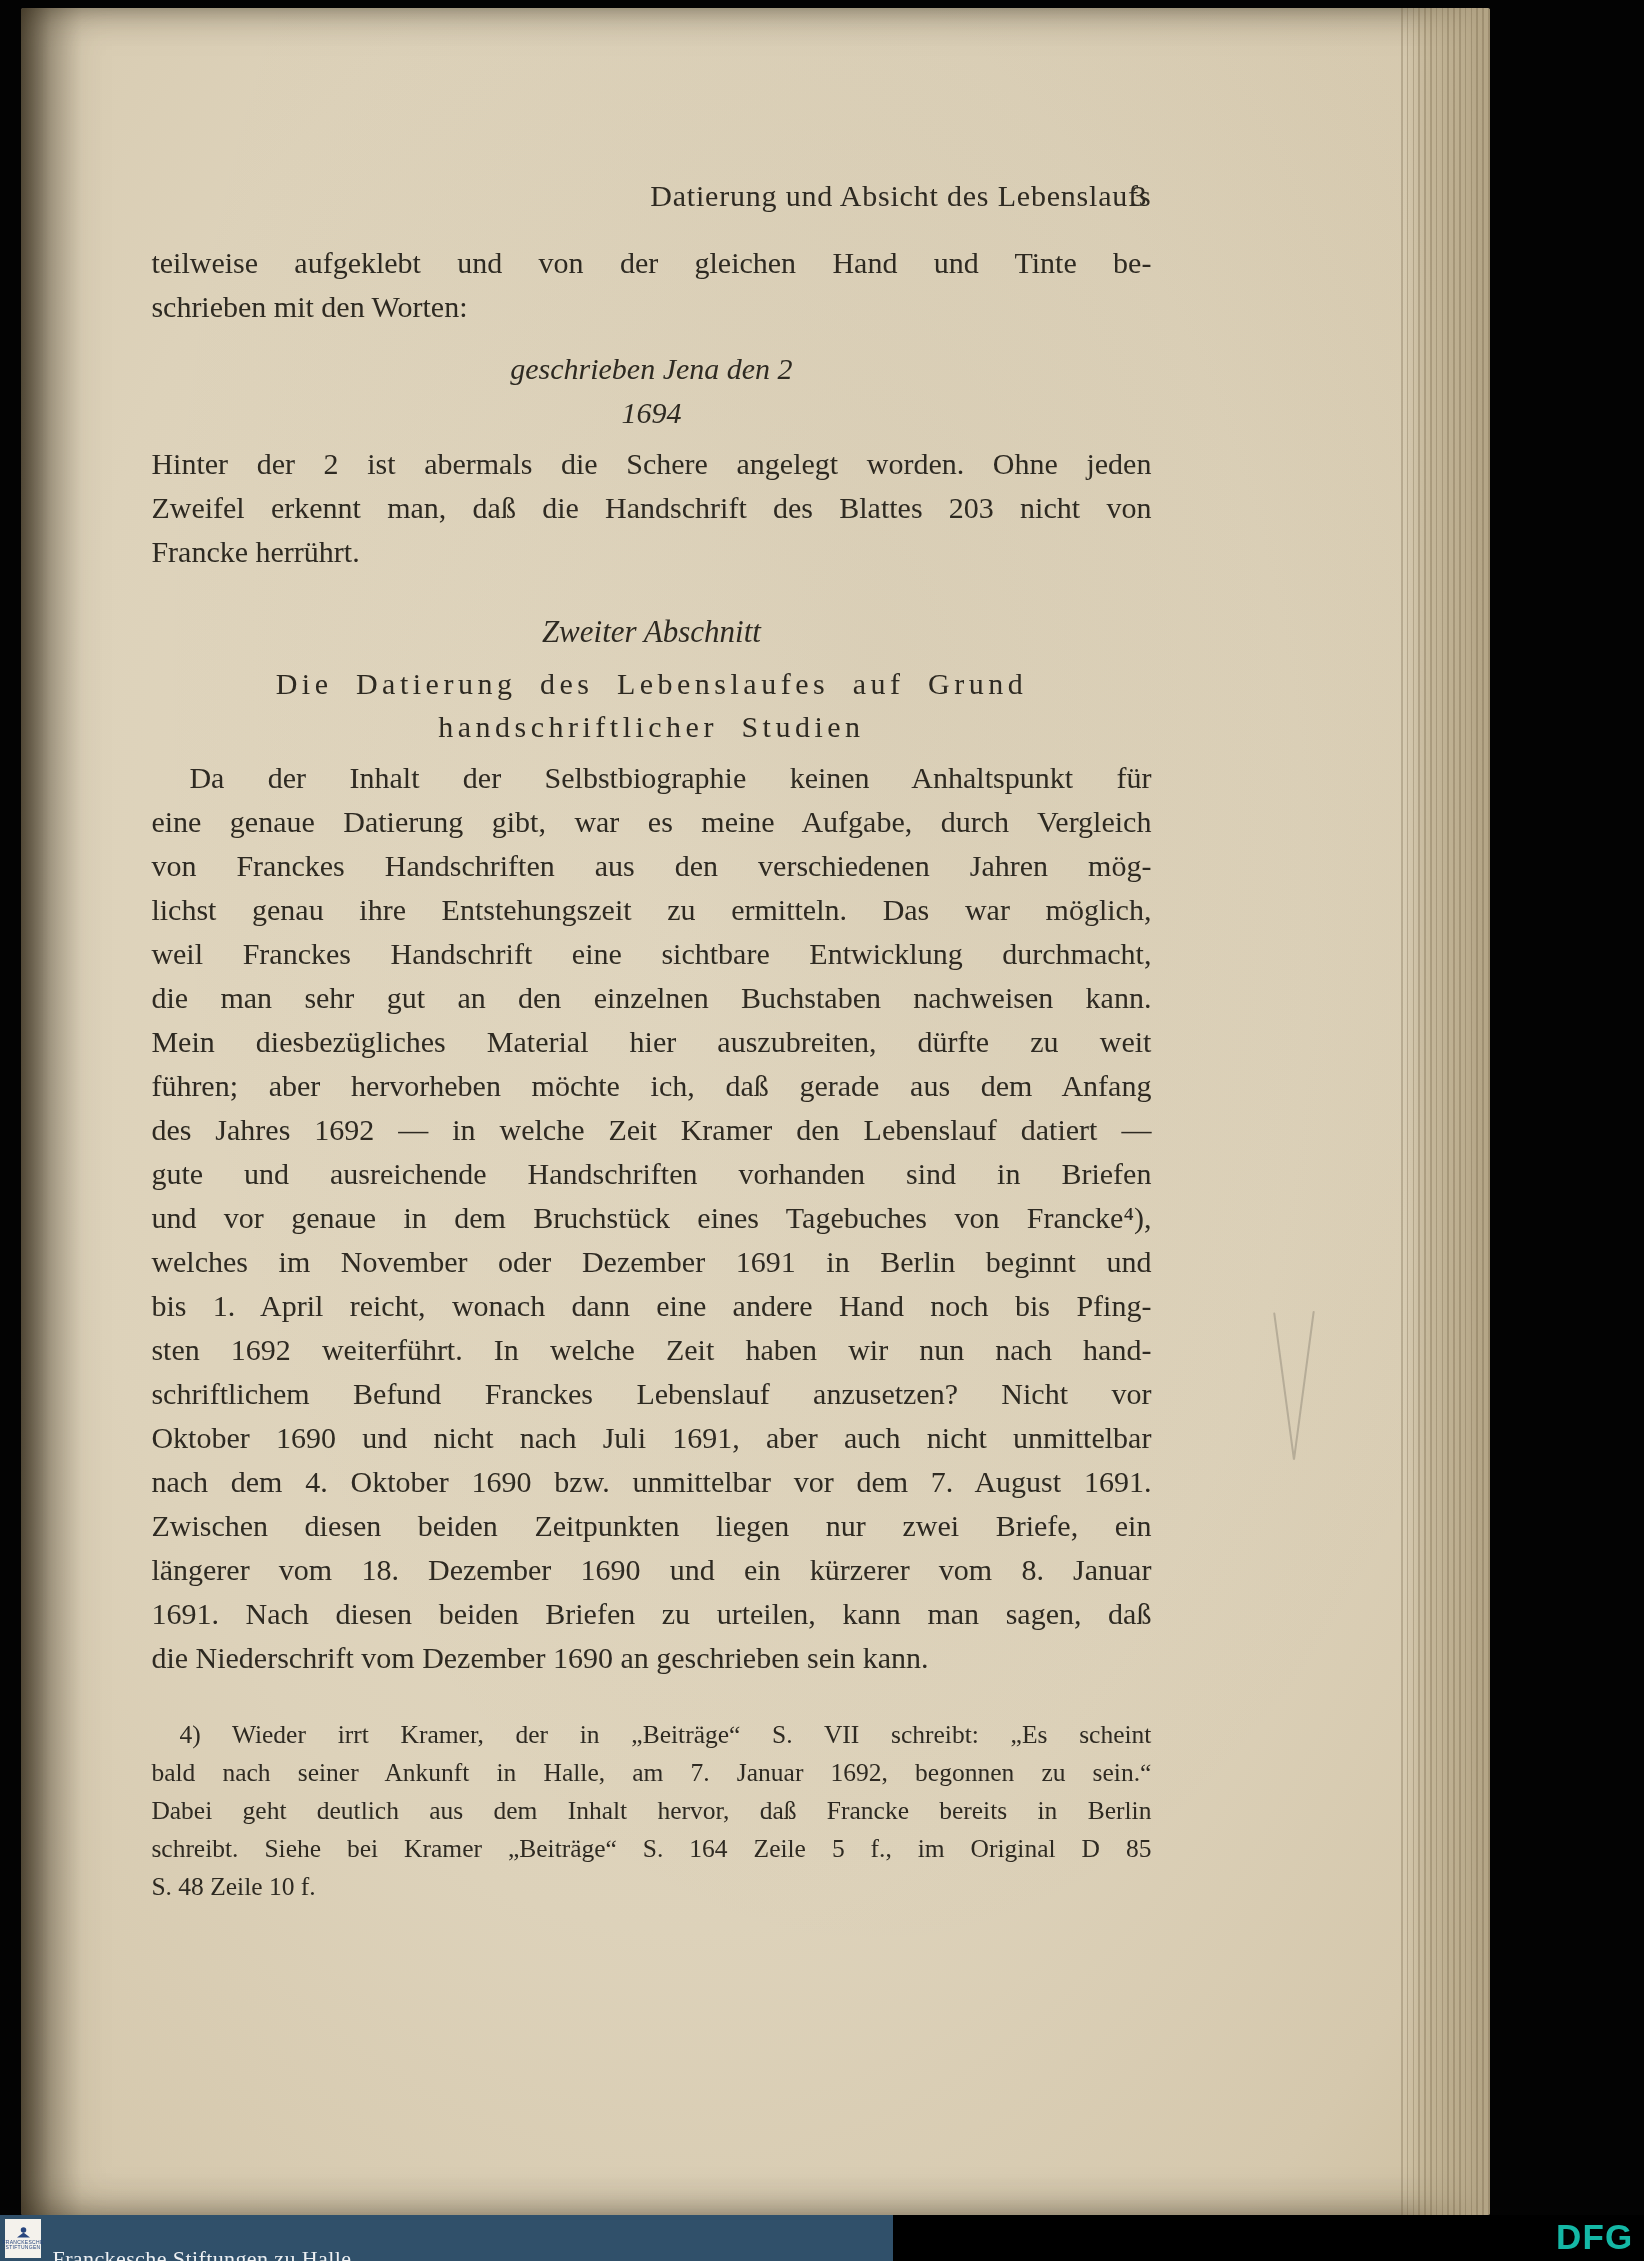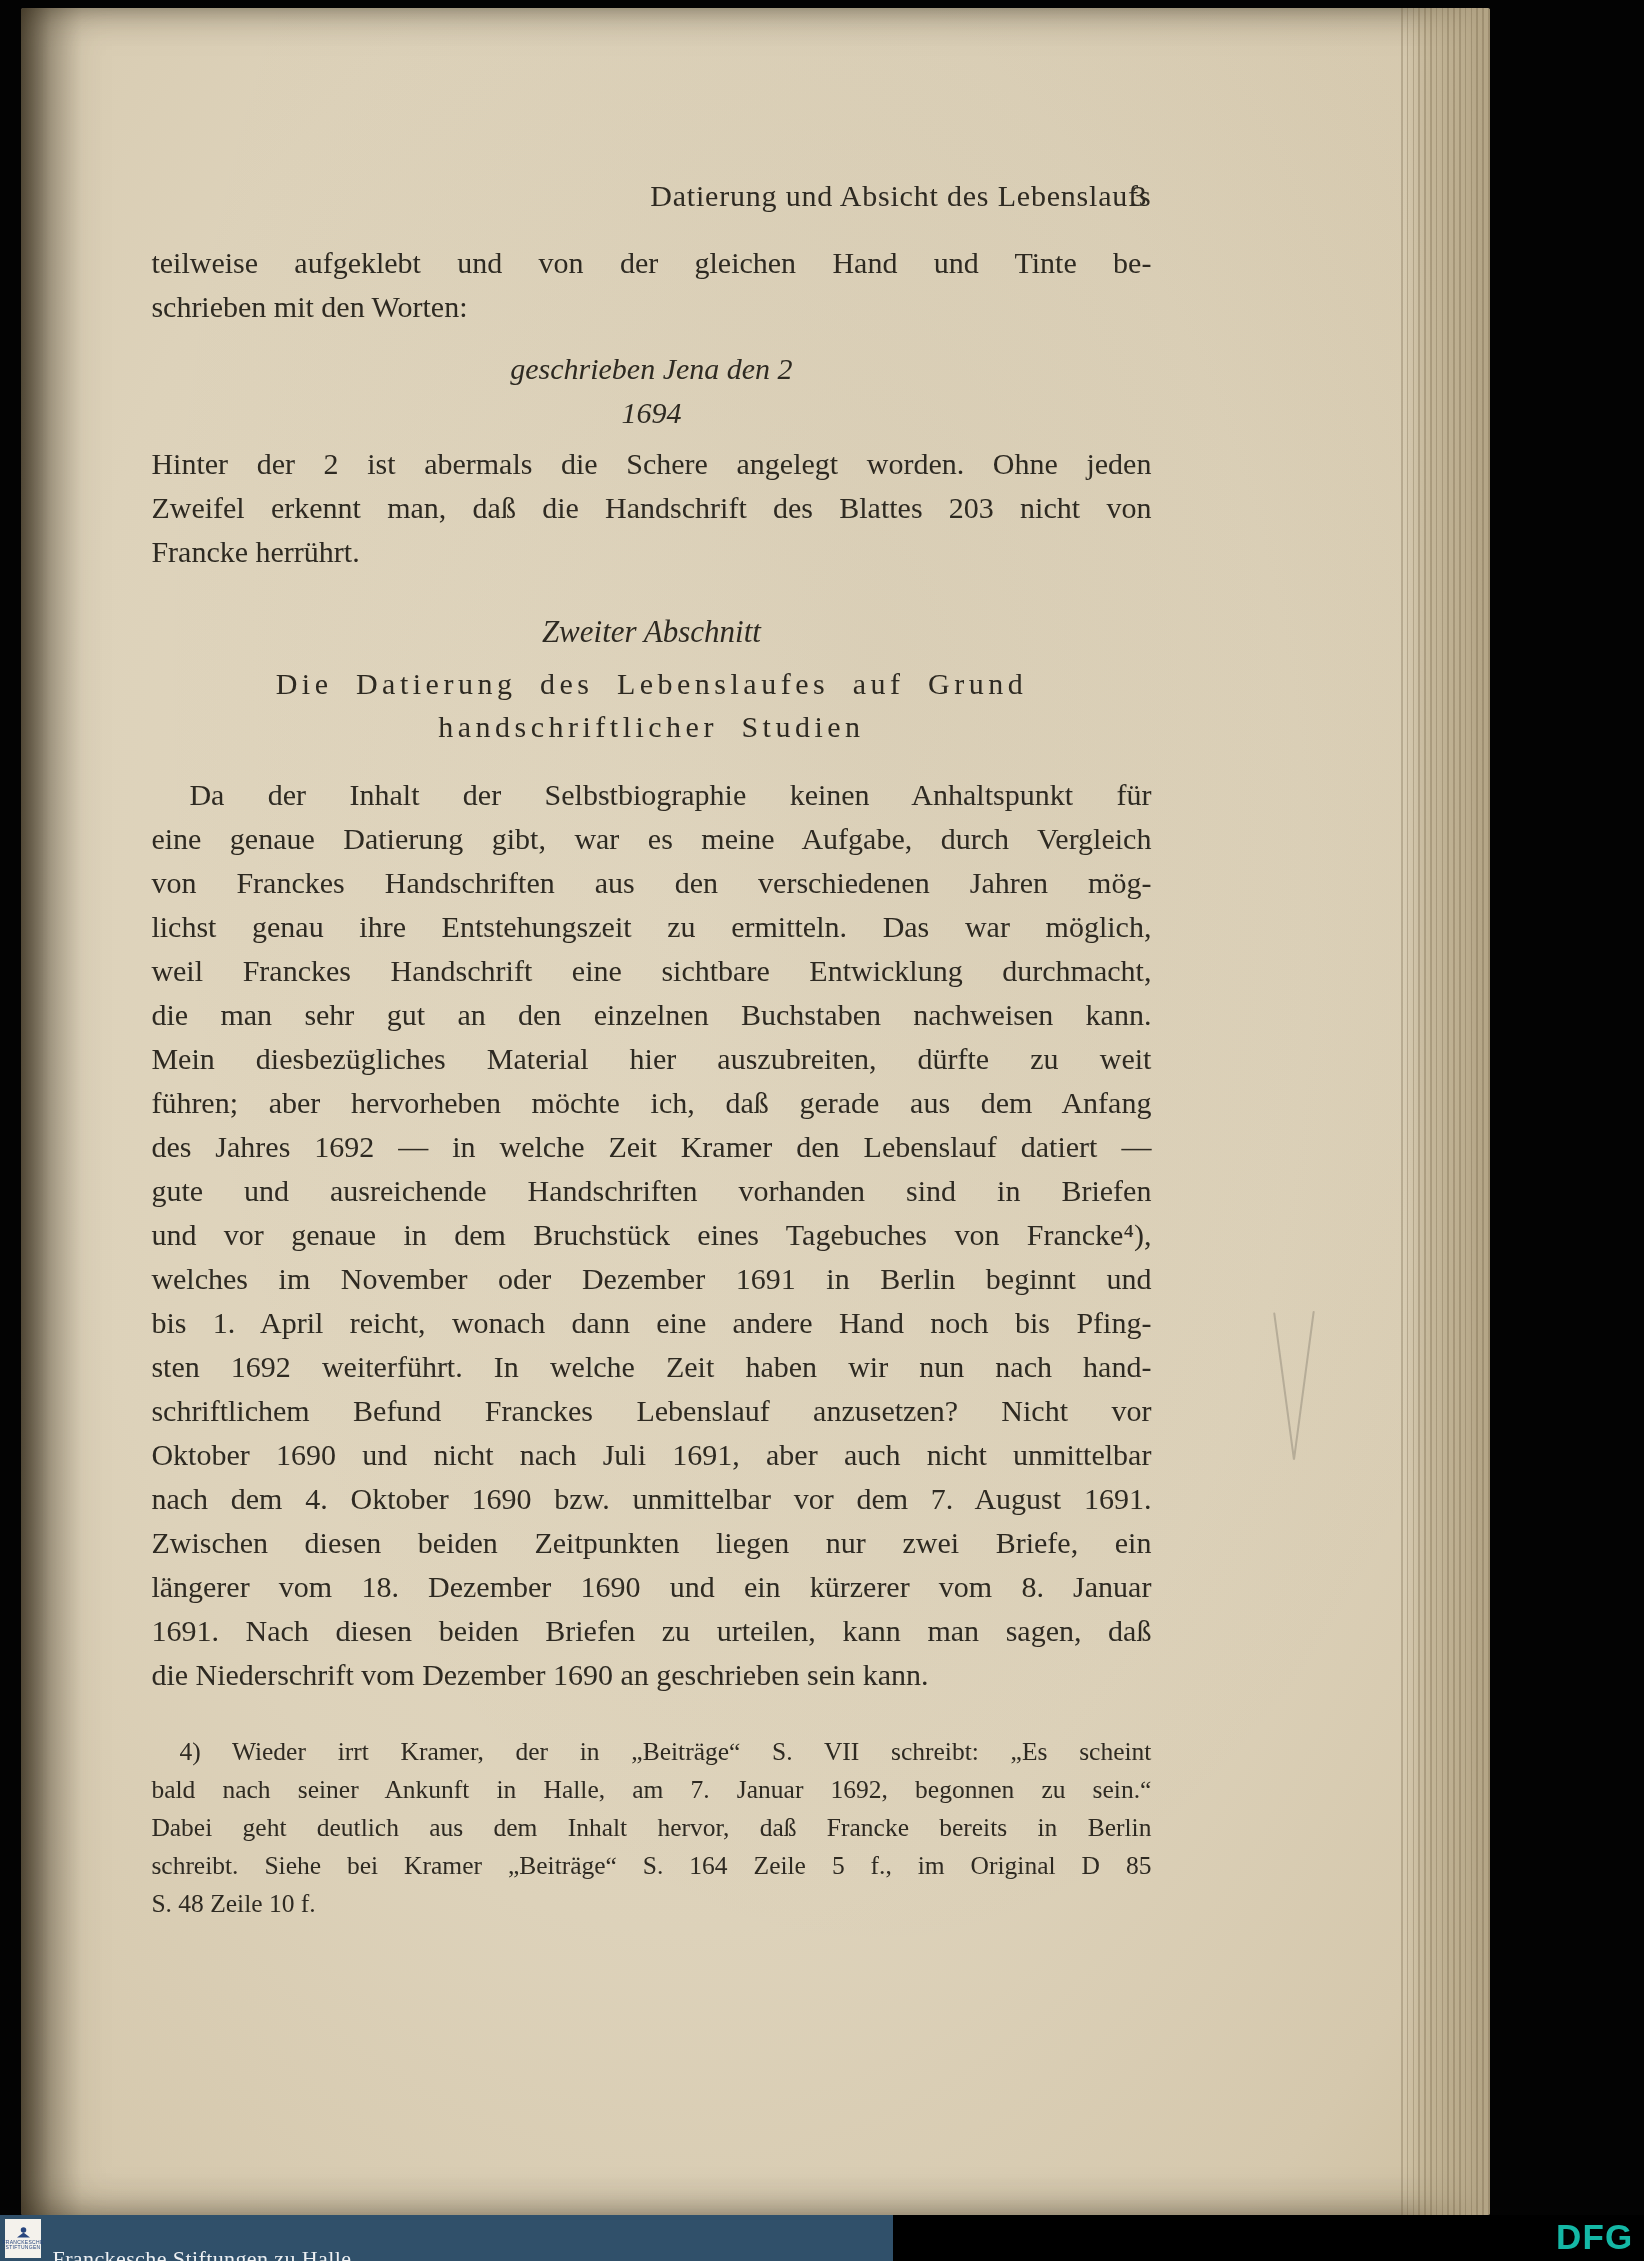--- a/index.html
+++ b/index.html
@@ -54,21 +54,21 @@
   .header-title { text-align:right; letter-spacing:0.8px;margin-top:48px; }
   .page-num { position:absolute; right:5px; top:0; }
 
   .para-intro { margin-top:25px; }
   .quote-block { margin-top:18px; font-style:italic; }
   .para-hinter { margin-top:6.6px; }
 
   .section-kicker { margin-top:39px; text-align:center; font-style:italic; font-size:31px; line-height:38px; }
   .section-title { margin-top:11.5px; font-size:30px; line-height:43px; letter-spacing:4.5px; word-spacing:11.5px; }
 
-  .para-main { margin-top:25px; }
+  .para-main { margin-top:8px; }
   .footnote { margin-top:36px; font-size:25.5px; line-height:38px; }
 
   .pencil-mark { position:absolute; left:1245px; top:1299px; opacity:.45; }
 
   
   .footer-bar { position:absolute; left:0; bottom:0; width:1645px; height:46px; background:#000; }
   .footer-left {
     position:absolute; left:0; bottom:0; width:893px; height:46px;
     background:#30506a; display:flex; align-items:center;
   }

